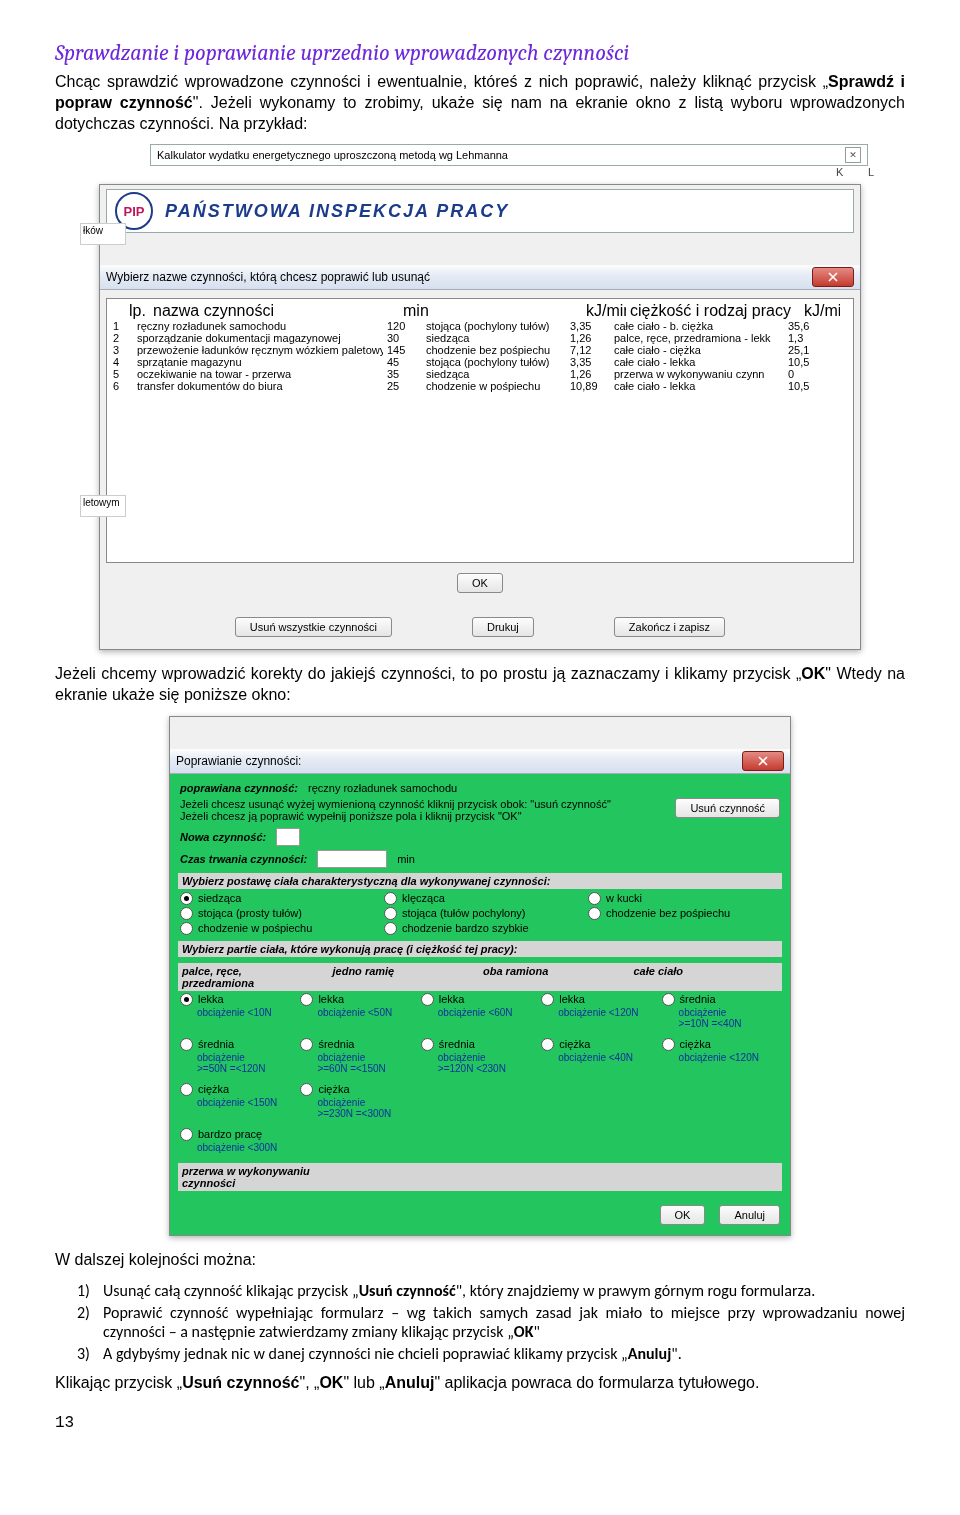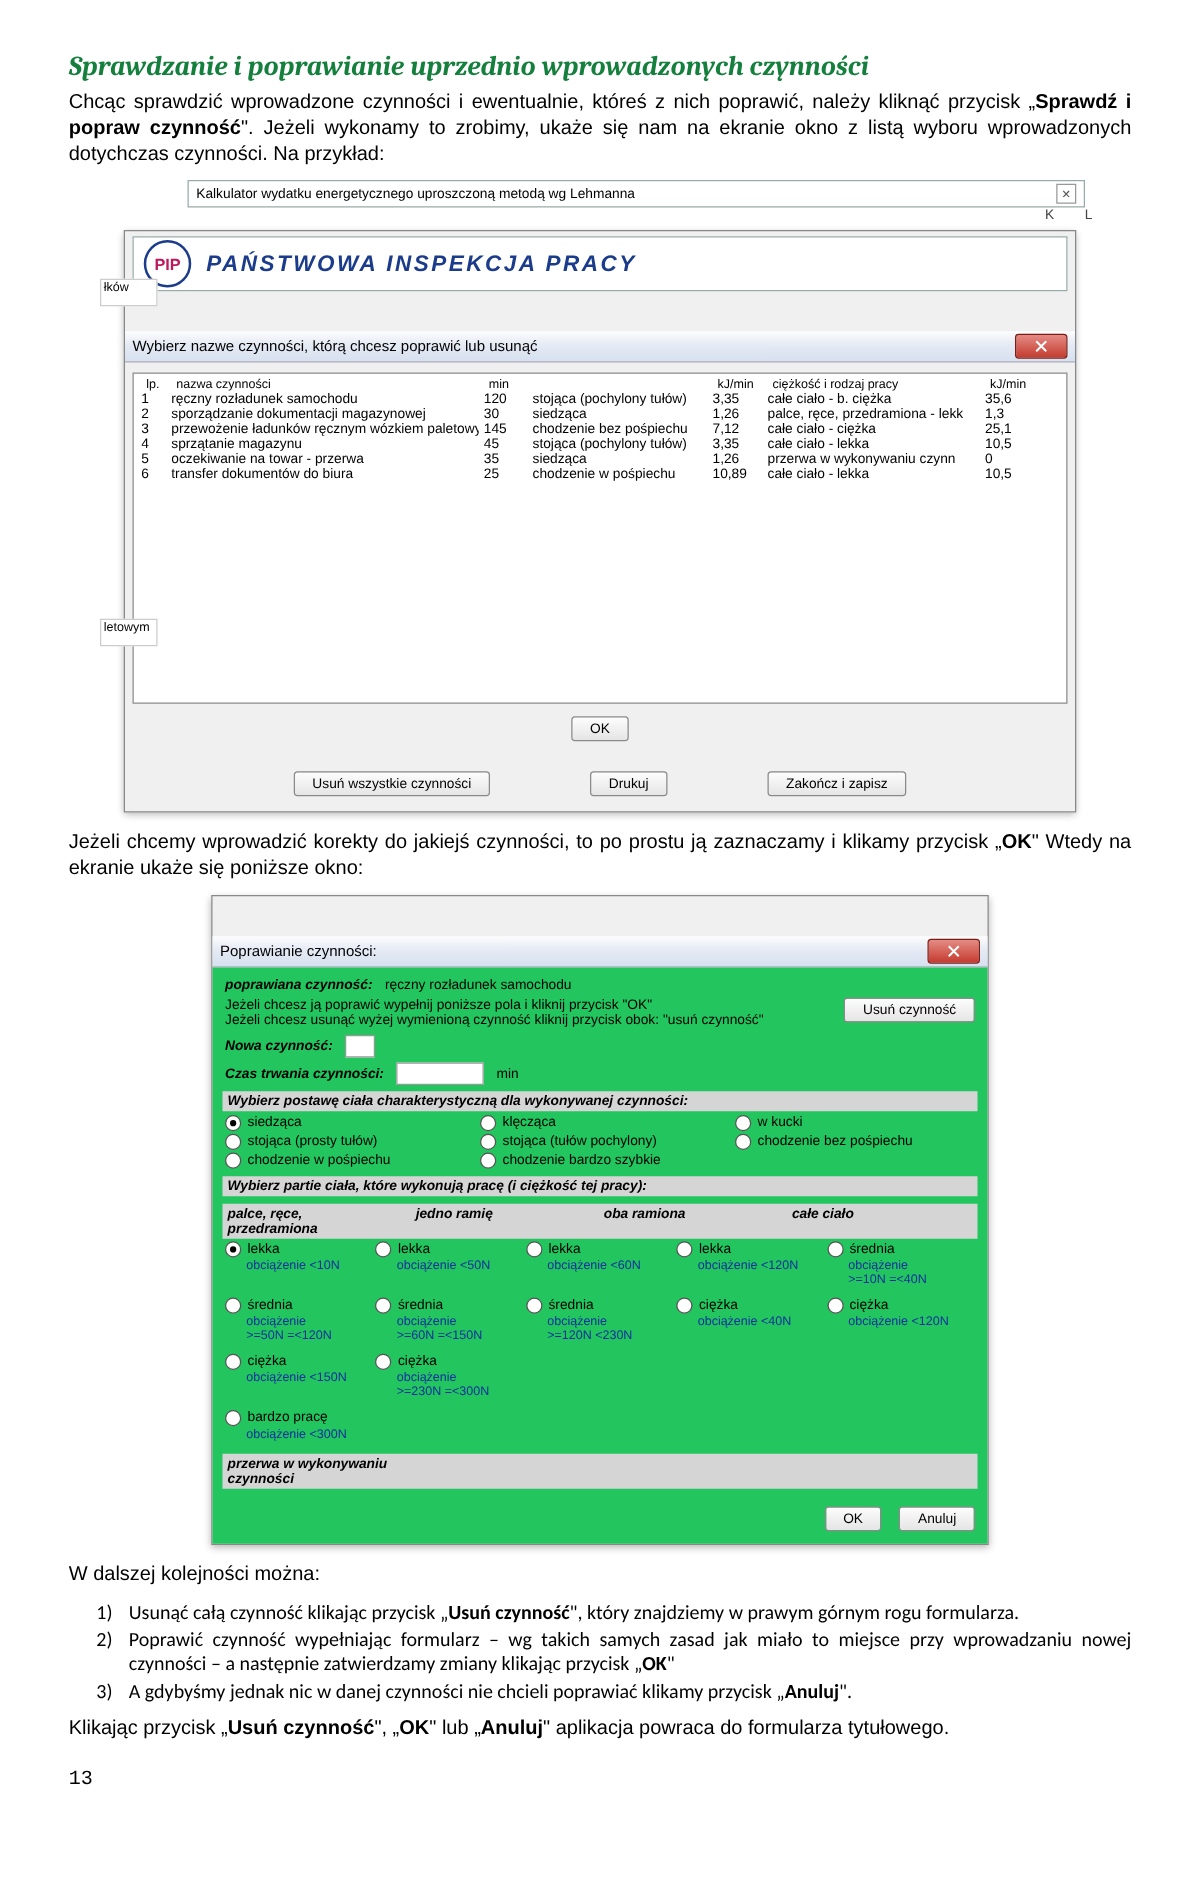--- a/index.html
+++ b/index.html
@@ -6,24 +6,24 @@
     margin: 0;
     font-family: "Cambria", "Georgia", serif;
     background: #ffffff;
     color: #000;
     width: 960px;
     padding: 40px 55px 30px 55px;
     box-sizing: border-box;
   }
   h1 {
     font-size: 22px;
-    font-weight: bold;
+    font-weight: normal;
     font-style: italic;
     margin: 0 0 6px 0;
-    color: #15803d;
+    color: #6d28d9;
   }
   p.body {
     font-family: Liberation Sans, sans-serif;
     font-size: 16px;
     margin: 0 0 10px 0;
     text-align: justify;
     line-height: 1.3;
   }
   .bold { font-weight: bold; }
   .ol { margin: 4px 0 10px 22px; font-family: "Calibri","Arial",sans-serif; font-size:16px; }
@@ -90,21 +90,21 @@
     gap:12px;
   }
   .pip-logo {
     width:34px;height:34px;border-radius:50%;
     border:2px solid #1b3b8b;
     display:flex;align-items:center;justify-content:center;
     color:#be185d;font-weight:bold;font-size:13px;
   }
   .pip-text { color:#1b3b8b; font-weight:bold; font-size:18px; letter-spacing:2px; font-style:italic; }
   .list-area { background:#fff; border:1px solid #888; margin:8px 6px; height:260px; padding-top:3px; }
-  .list-columns { font-size:10px; padding:0 10px; }
+  .list-columns { font-size:16px; padding:0 22px; }
   .list-columns,.list-row { display:grid; grid-template-columns: 20px 246px 35px 140px 40px 170px 36px; gap:4px; }
   .list-row { padding:0 6px; }
   .list-row span,.list-columns span { white-space:nowrap; overflow:hidden; text-overflow:clip; }
   .ok-row { text-align:center; margin: 10px 0 24px 0; }
   .bottom-row { display:flex; justify-content:center; gap:80px; margin:0 0 12px 0; }
 
   
   .outer-fragments { position:relative; width:820px; margin:0 auto 2px auto; font-family:"Tahoma",sans-serif;font-size:11px;}
   .outer-top { background:#fff; border:1px solid #9aa; height:20px; display:flex; align-items:center; padding:0 6px; margin: 0 22px 0 80px;}
   .outer-top .close-sm { margin-left:auto;width:14px;height:14px;border:1px solid #999;display:flex;align-items:center;justify-content:center;font-size:9px;color:#555;}
@@ -263,22 +263,22 @@
   </div>
 
   <div class="client">
     <div class="lblrow">
       <span class="lbl-it">poprawiana czynność:</span>
       <span class="smalltxt">ręczny rozładunek samochodu</span>
     </div>
 
     <div style="display:flex;align-items:flex-start;gap:8px;">
       <div style="flex:1">
+        <div class="smalltxt">Jeżeli chcesz usunąć wyżej wymienioną czynność kliknij przycisk obok:  "usuń czynność"</div>
         <div class="smalltxt">Jeżeli chcesz ją poprawić wypełnij poniższe pola i kliknij przycisk "OK"</div>
-        <div class="smalltxt">Jeżeli chcesz usunąć wyżej wymienioną czynność kliknij przycisk obok:  "usuń czynność"</div>
       </div>
       <button class="btn mini-right-btn">Usuń czynność</button>
     </div>
 
     <div class="lblrow" style="margin-top:6px;">
       <span class="lbl-it">Nowa czynność:</span>
       <div class="valuebox" style="flex:0 0 14px;width:14px;"></div>
     </div>
     <div class="lblrow">
       <span class="lbl-it">Czas trwania czynności:</span>

